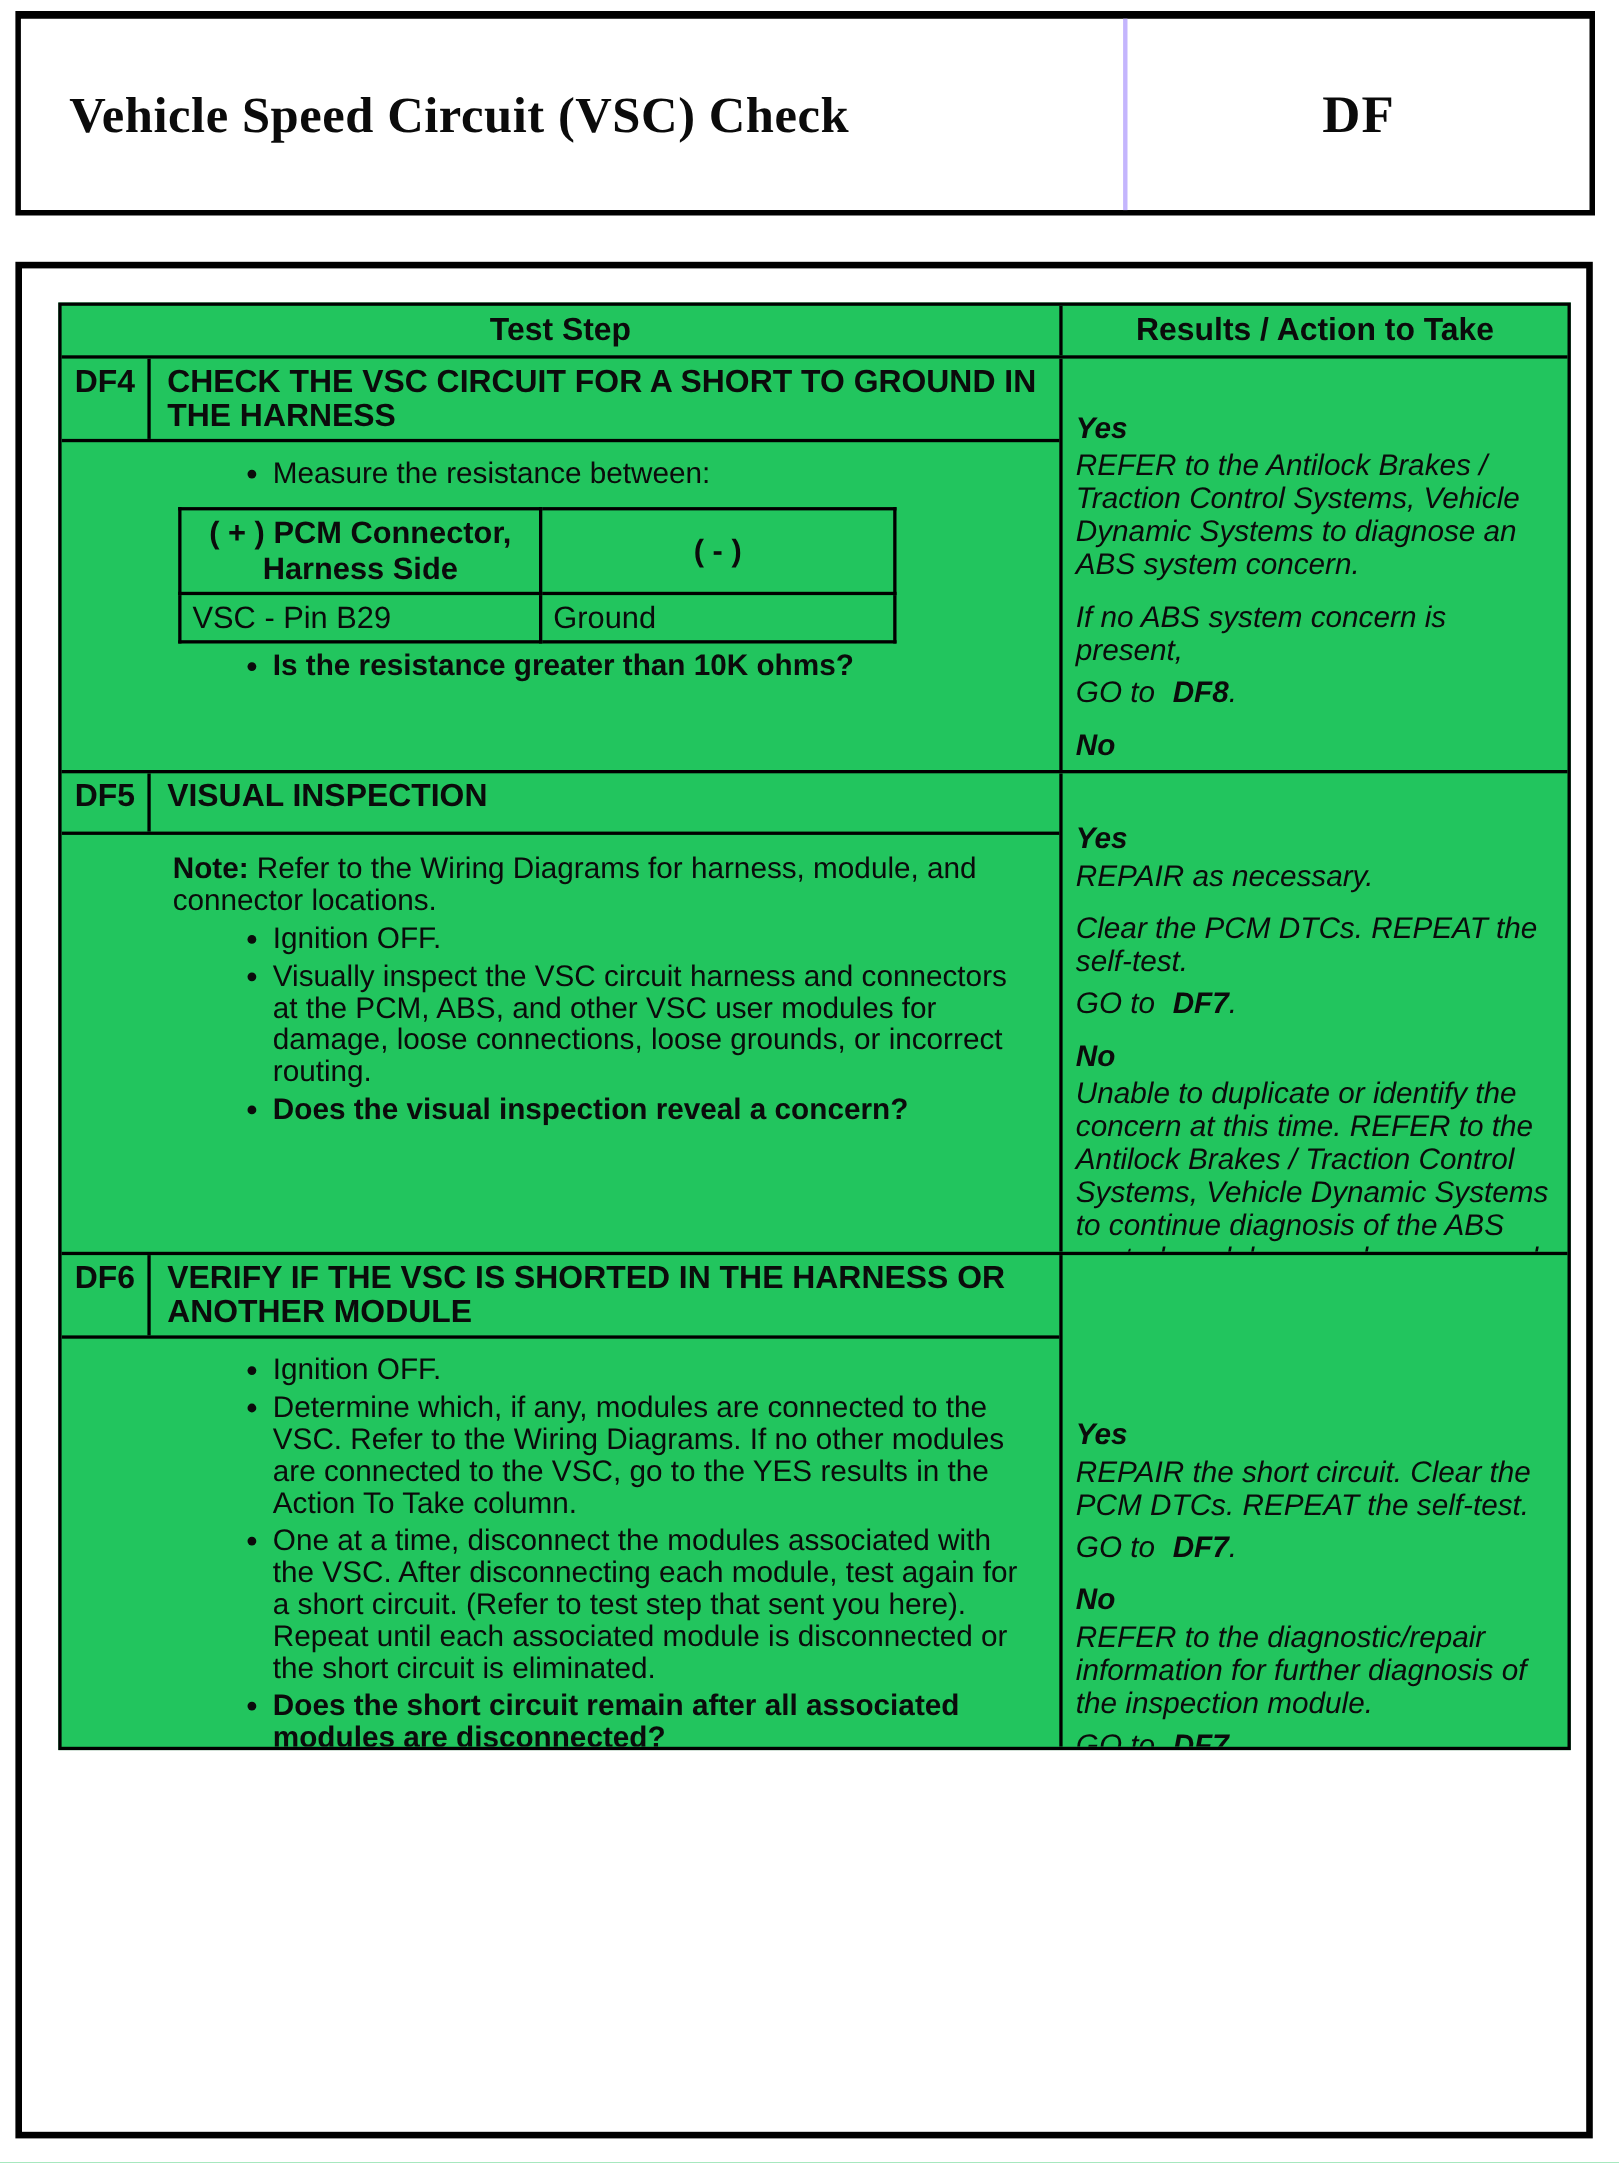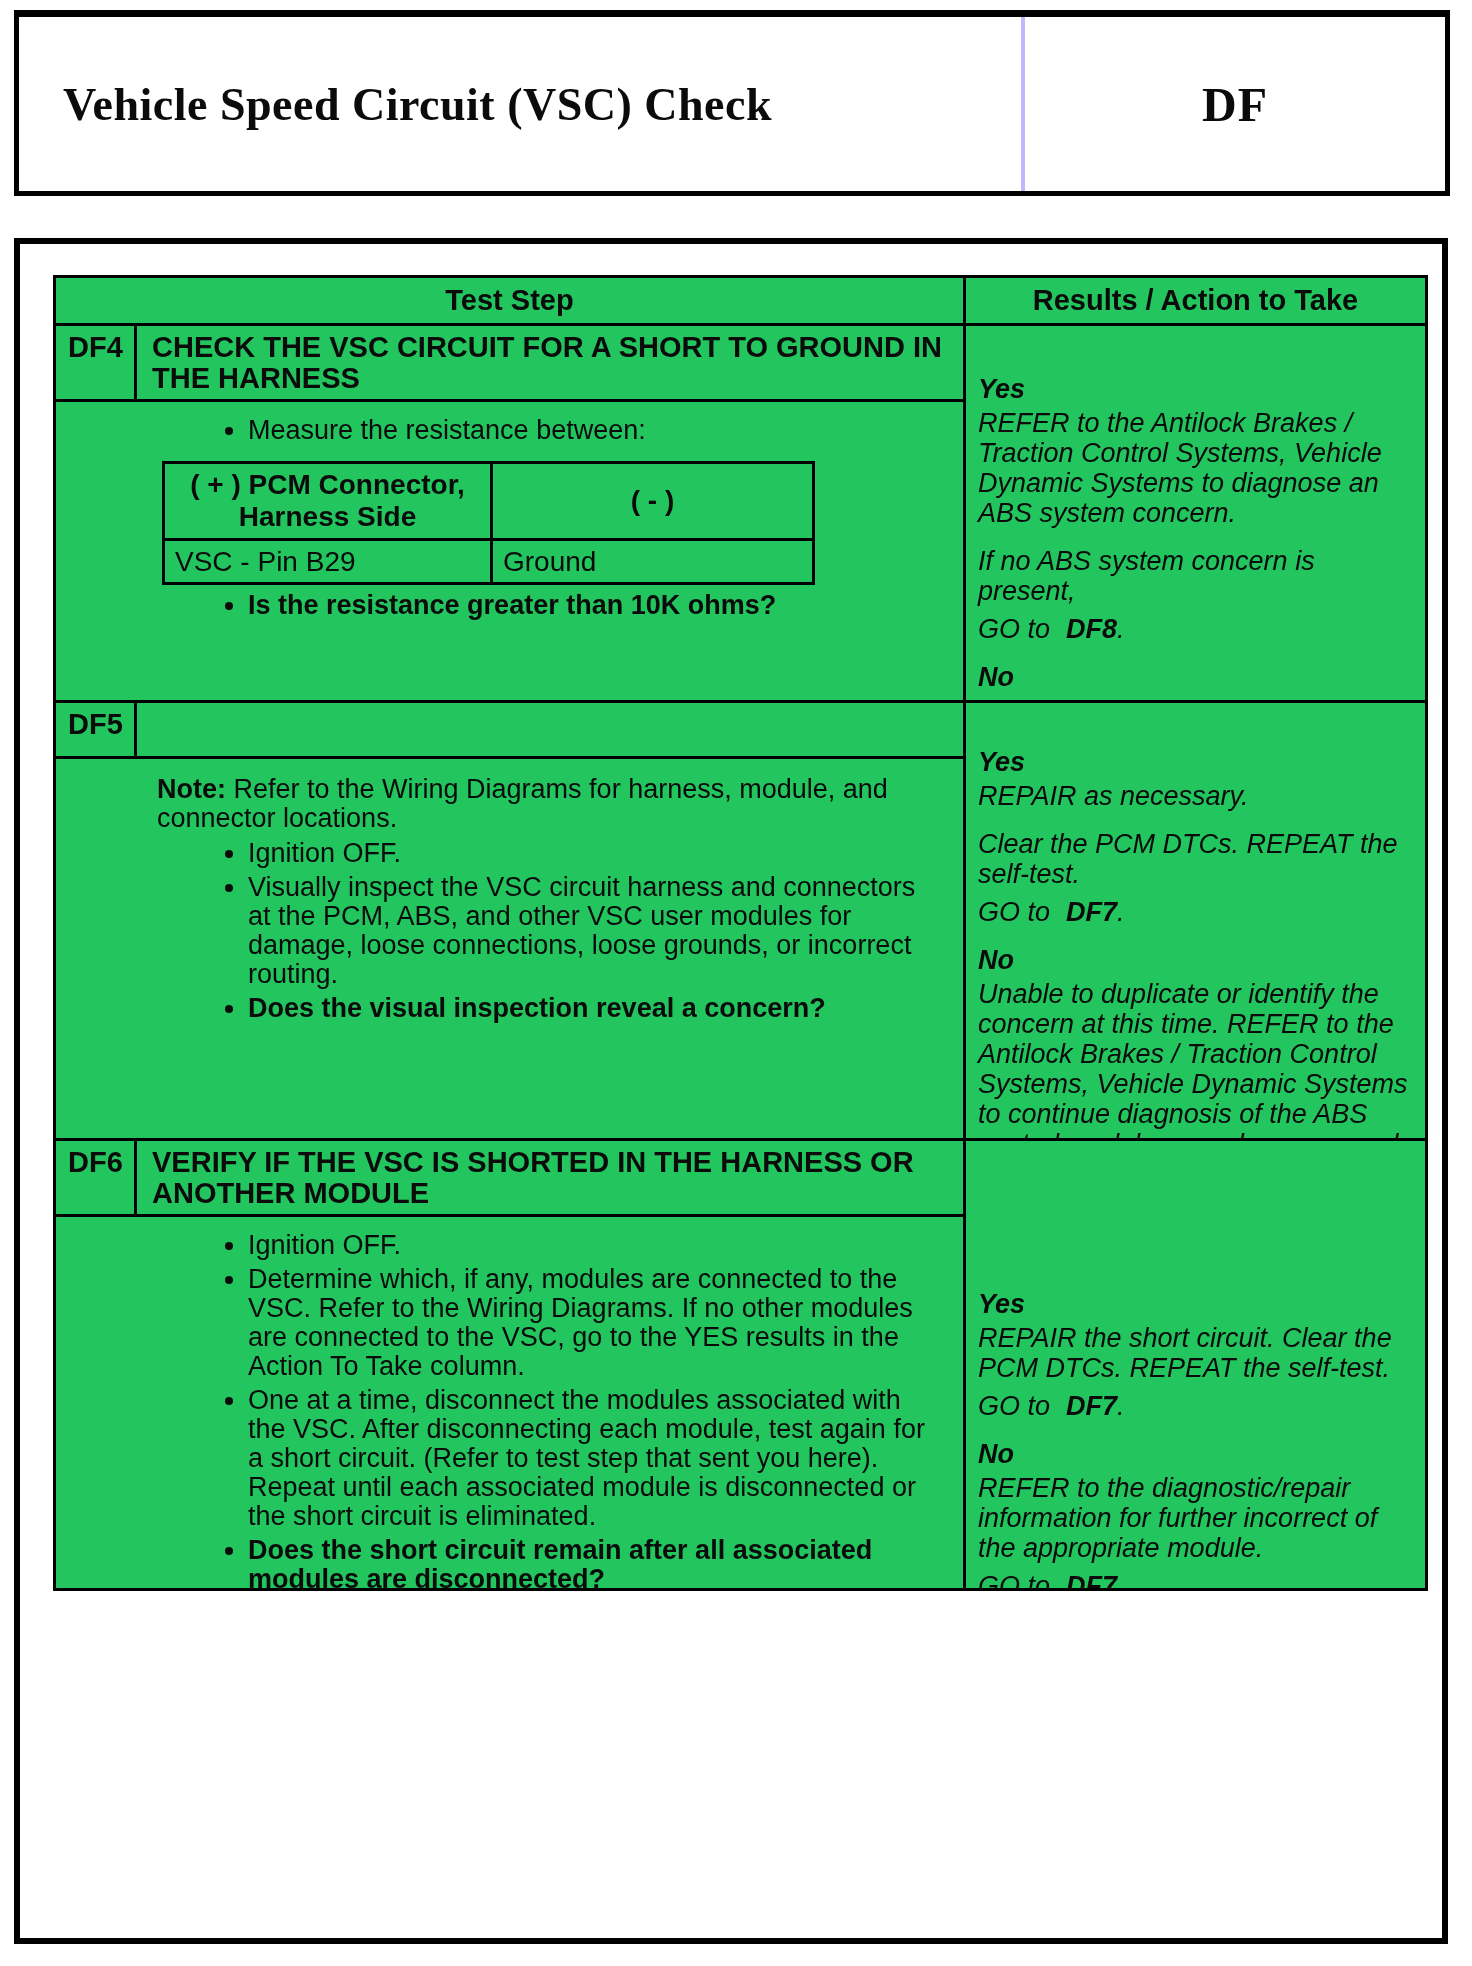--- a/index.html
+++ b/index.html
@@ -134,20 +134,21 @@
           <p class="go-line"><span>GO to</span><span class="go-target">DF8</span><span>.</span></p>
           <p class="res-label res-block">No</p>
           <p class="go-line"><span>GO to</span><span class="go-target">DF6</span><span>.</span></p>
         </div>
       </div>
 
       <div class="step-row row-df5">
         <div class="cell-test">
           <div class="step-titlebar">
             <div class="step-id">DF5</div>
+            <div class="step-title">VISUAL INSPECTION</div>
           </div>
           <div class="step-content">
             <p class="note-para"><span class="note-label">Note:</span><span> Refer to the Wiring Diagrams for harness, module, and connector locations.</span></p>
             <ul class="bullets">
               <li>Ignition OFF.</li>
               <li>Visually inspect the VSC circuit harness and connectors at the PCM, ABS, and other VSC user modules for damage, loose connections, loose grounds, or incorrect routing.</li>
               <li class="question">Does the visual inspection reveal a concern?</li>
             </ul>
           </div>
         </div>
@@ -174,21 +175,21 @@
               <li>One at a time, disconnect the modules associated with the VSC. After disconnecting each module, test again for a short circuit. (Refer to test step that sent you here). Repeat until each associated module is disconnected or the short circuit is eliminated.</li>
               <li class="question">Does the short circuit remain after all associated modules are disconnected?</li>
             </ul>
           </div>
         </div>
         <div class="cell-results pad-df6">
           <p class="res-label">Yes</p>
           <p class="res-para">REPAIR the short circuit. Clear the PCM DTCs. REPEAT the self-test.</p>
           <p class="go-line"><span>GO to</span><span class="go-target">DF7</span><span>.</span></p>
           <p class="res-label res-block">No</p>
-          <p class="res-para">REFER to the diagnostic/repair information for further incorrect of the appropriate module.</p>
+          <p class="res-para">REFER to the diagnostic/repair information for further diagnosis of the inspection module.</p>
           <p class="go-line"><span>GO to</span><span class="go-target">DF7</span><span>.</span></p>
         </div>
       </div>
 
     </div>
   </div>
 
 </div>
 
 </body></html>

